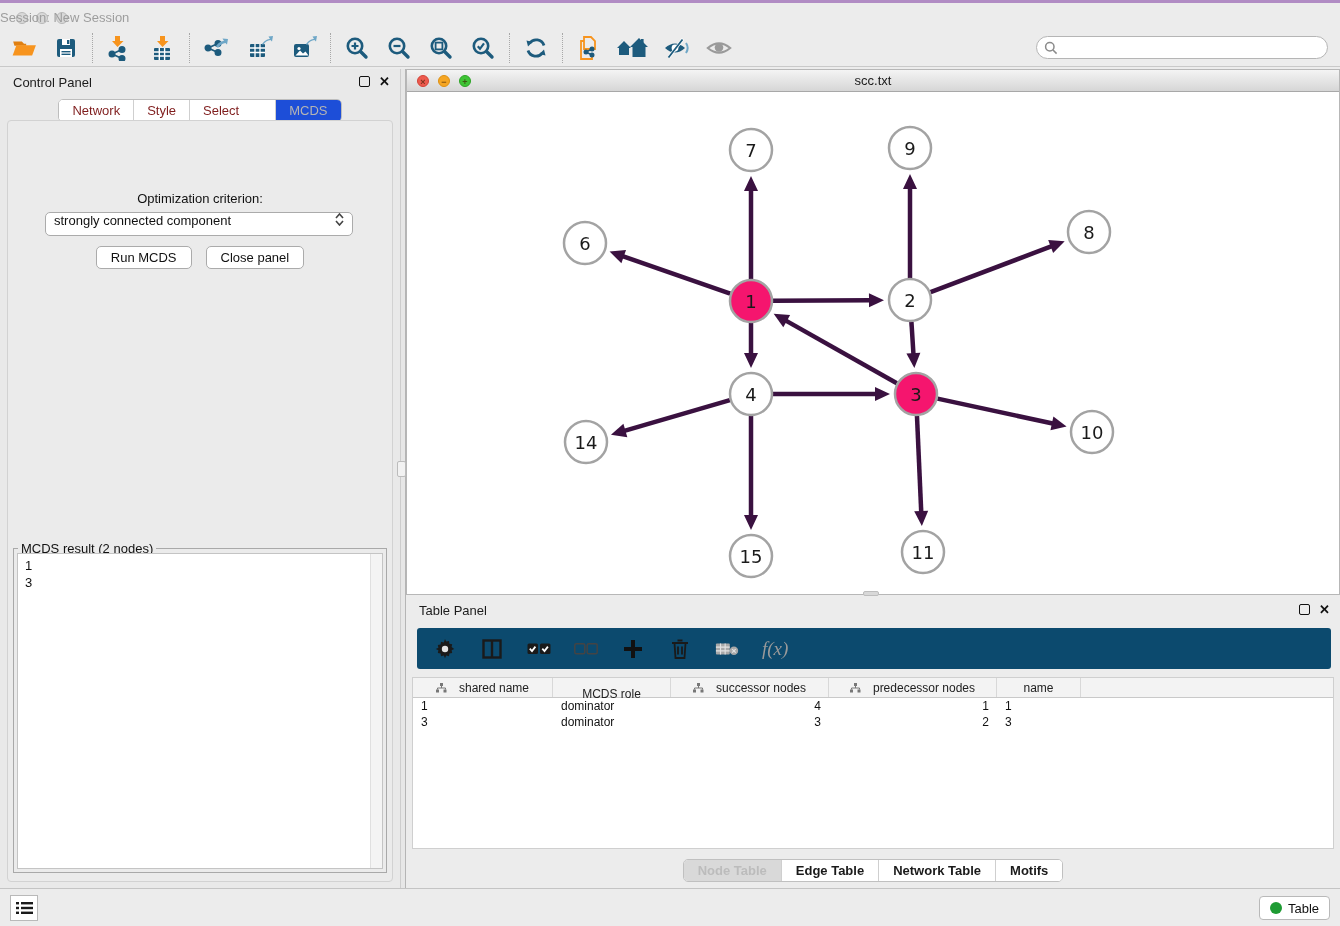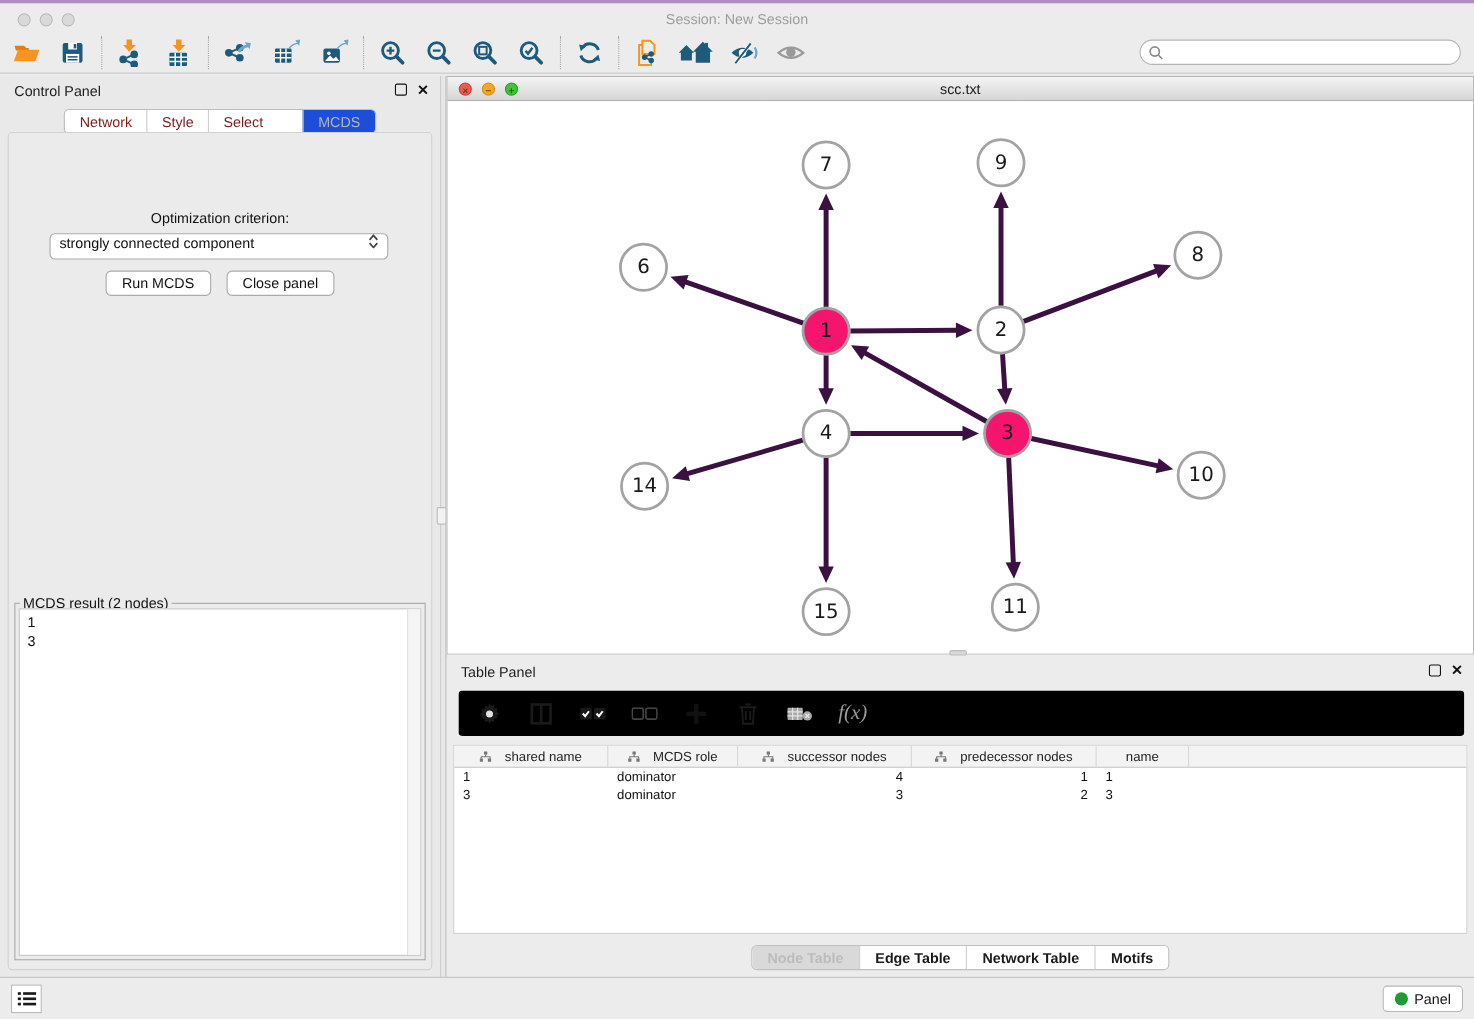--- a/index.html
+++ b/index.html
@@ -5,21 +5,21 @@
   * { margin:0; padding:0; box-sizing:border-box; }
   html,body { width:1340px; height:926px; overflow:hidden; }
   body { font-family:"Liberation Sans", sans-serif; background:#ececec; position:relative; }
 
   #window { position:absolute; inset:0; background:#ececec; border-top:3px solid #b18cc4; }
 
   
   .app-titlebar { position:absolute; left:0; top:3px; right:0; height:23px; background:#ececec; }
   .traffic { position:absolute; top:6px; width:12px; height:12px; border-radius:50%; }
   .t-gray { background:#d9d9d9; border:1px solid #b9b9b9; }
-  .app-title { position:absolute; left:0; right:0; top:4px; text-align:center; font-size:13px; color:#9d9d9d; }
+  .app-title { position:absolute; left:0; right:0; top:4px; font-size:13px; color:#9d9d9d; }
 
   
   .app-toolbar { position:absolute; left:0; top:26px; right:0; height:38px; border-bottom:1px solid #c9c9c9;
                  display:flex; align-items:center; padding-left:10px; }
   .tbtn { width:28px; height:28px; display:flex; align-items:center; justify-content:center; position:relative; flex:0 0 auto; }
   .tb-gap { width:14px; flex:0 0 auto; }
   .tb-sep { width:1px; height:30px; border-left:1px dotted #a8a8a8; margin:0 12px; flex:0 0 auto; }
   .search-wrap { position:absolute; right:12px; top:7px; width:292px; height:23px; background:#fff;
                  border:1px solid #b5b5b5; border-radius:12px; display:flex; align-items:center; padding-left:7px; }
   .search-input { border:none; outline:none; flex:1; font-size:13px; background:transparent; margin-left:4px; }
@@ -67,32 +67,32 @@
                   background:linear-gradient(#f4f4f4,#d6d6d6); border-bottom:1px solid #a8a8a8; }
   .net-title { position:absolute; left:0; right:0; top:3px; text-align:center; font-size:13px; color:#1a1a1a; }
   .nlight { position:absolute; top:5px; width:12px; height:12px; border-radius:50%; font-size:9px; line-height:12px;
             text-align:center; color:rgba(60,30,0,.65); font-weight:bold; }
   .net-canvas { position:absolute; left:0; top:22px; right:0; bottom:0; background:#fff; }
   .h-handle { position:absolute; left:456px; bottom:-2px; width:16px; height:5px; background:#d8d8d8;
               border:1px solid #bdbdbd; border-radius:2px; }
 
   
   .table-panel { position:absolute; left:406px; top:594px; width:934px; height:292px; background:#ececec; }
-  .tp-toolbar { position:absolute; left:11px; right:9px; top:31px; height:41px; background:#000000; border-radius:3px;
+  .tp-toolbar { position:absolute; left:11px; right:9px; top:31px; height:41px; background:#0c4a6e; border-radius:3px;
                 display:flex; align-items:center; padding-left:16px; gap:23px; }
   .tp-ico { display:flex; align-items:center; justify-content:center; width:24px; height:24px; }
   .fx-label { font-family:"Liberation Serif", serif; font-style:italic; font-size:19px; color:#9a9a9a; }
 
   .tbl { position:absolute; left:6px; right:6px; top:80px; bottom:40px; background:#fff; border:1px solid #cfcfcf; }
   .tbl-head { display:flex; height:20px; background:#f3f3f3; border-bottom:1px solid #c9c9c9; }
   .th { display:flex; align-items:center; justify-content:center; gap:12px; font-size:12px; color:#222;
         border-right:1px solid #d8d8d8; position:relative; }
   .tbl-row { display:flex; height:16px; align-items:center; }
   .td { font-size:12px; color:#111; padding:0 8px; }
-  .c0 { width:140px; } .c1 { width:118px; } .c2 { width:158px; } .c3 { width:168px; } .c4 { width:84px; }
+  .c0 { width:140px; } .c1 { width:118px;flex-direction:column; } .c2 { width:158px; } .c3 { width:168px; } .c4 { width:84px; }
   .num-r { text-align:right; }
 
   .tp-tabs { position:absolute; left:0; right:0; bottom:7px; display:flex; justify-content:center; }
   .seg2 { display:flex; border:1px solid #c0c0c0; border-radius:5px; overflow:hidden; background:#fff; }
   .seg2 .tab { padding:3px 14px; font-size:13px; font-weight:bold; color:#1a1a1a; background:#fff; border-left:1px solid #cfcfcf; }
   .seg2 .tab:first-child { border-left:none; }
   .seg2 .tab.disabled-active { background:#d9d9d9; color:#bcbcbc; }
 
   
   .status-bar { position:absolute; left:0; bottom:0; right:0; height:38px; background:#ececec; border-top:1px solid #c4c4c4; }
@@ -539,17 +539,17 @@
             <rect x="0" y="5.8" width="3" height="2.4"></rect>
             <rect x="0" y="10.6" width="3" height="2.4"></rect>
             <rect x="5" y="1" width="12" height="2.4"></rect>
             <rect x="5" y="5.8" width="12" height="2.4"></rect>
             <rect x="5" y="10.6" width="12" height="2.4"></rect>
           </g>
         </svg>
     </div>
     <div class="memory-btn">
       <span class="mem-dot"></span>
-      <span>Panel</span>
+      <span>Table</span>
     </div>
   </div>
 
 </div>
 
 </body></html>

